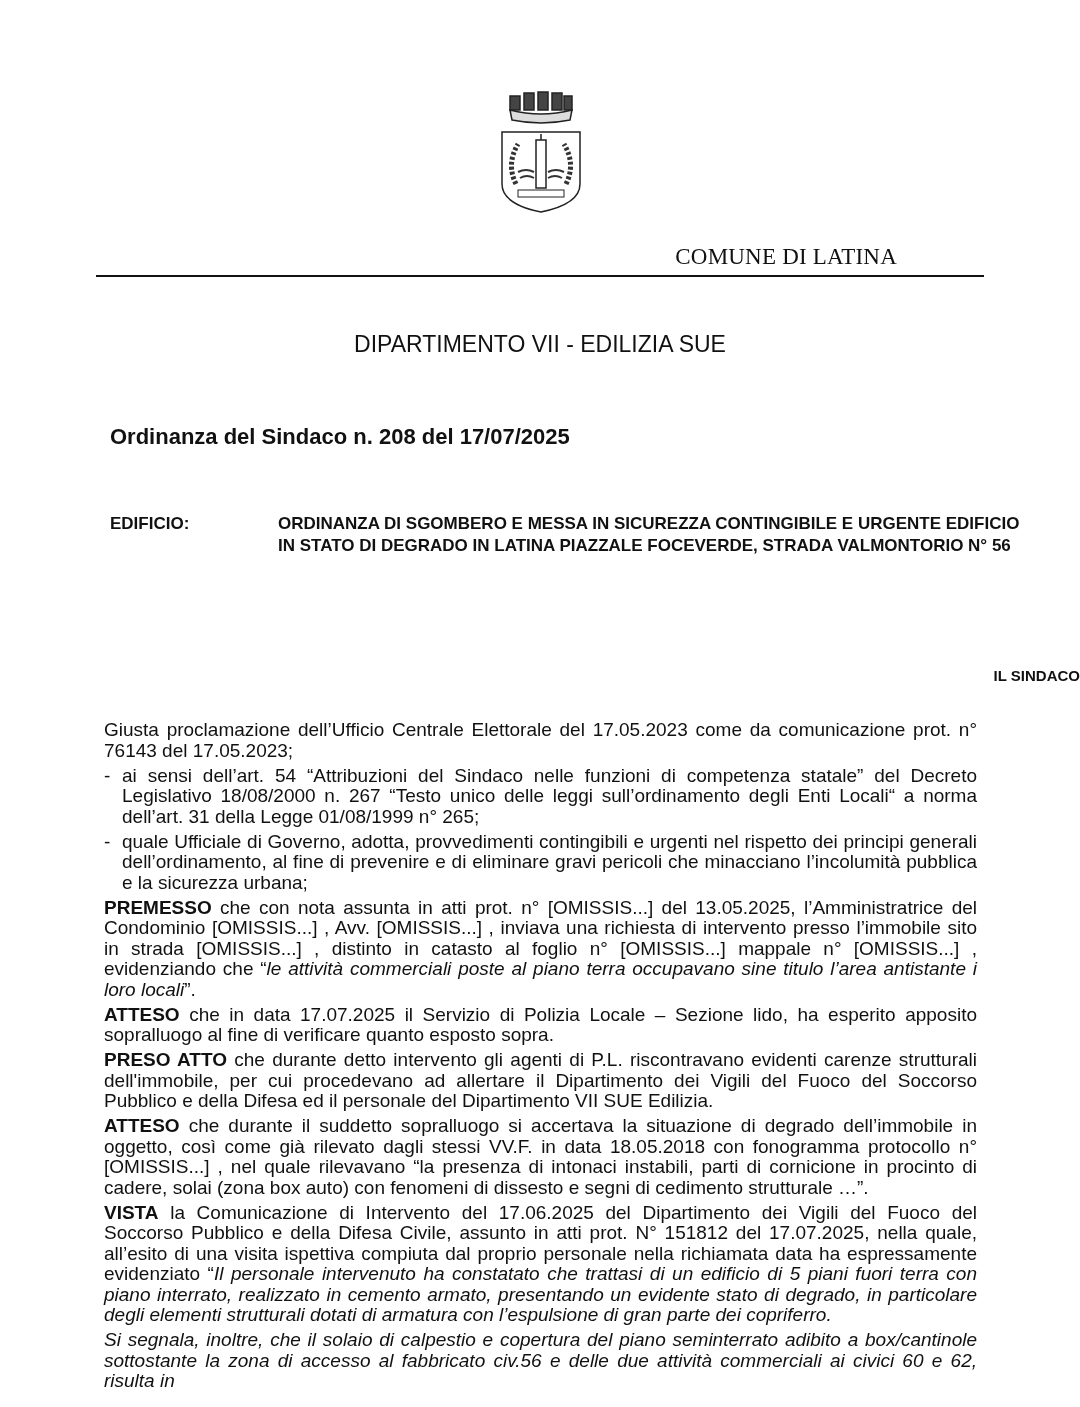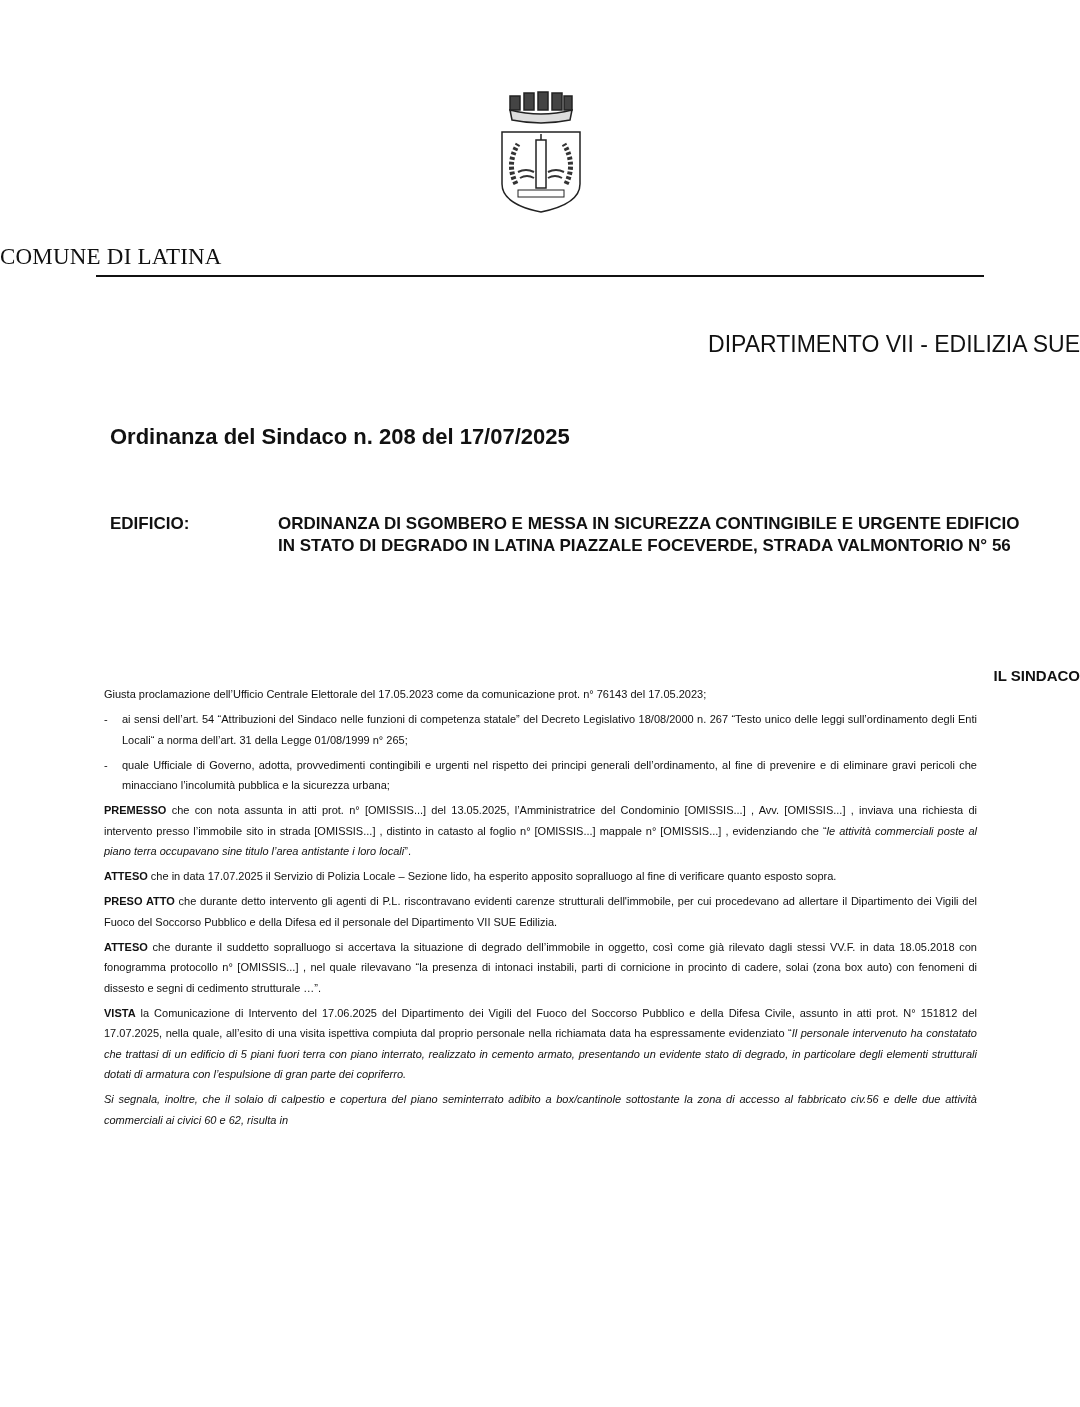--- a/index.html
+++ b/index.html
@@ -1,26 +1,26 @@
 <!DOCTYPE html>
 <html><head>
 <meta charset="utf-8">
 <style>
   html, body { margin: 0; padding: 0; background: #ffffff; }
   body { width: 1080px; height: 1407px; position: relative; overflow: hidden; color: #111; font-family: "Liberation Sans", sans-serif; }
   .crest { position: absolute; left: 496px; top: 84px; width: 90px; height: 130px; }
-  .comune { position: absolute; left: 0; width: 897px; top: 244px; text-align: left; font-family: "Liberation Serif", serif; font-size: 23px; letter-spacing: 0.2px; }
+  .comune { position: absolute; left: 0; width: 897px; top: 244px; text-align: right; font-family: "Liberation Serif", serif; font-size: 23px; letter-spacing: 0.2px; }
   .rule { position: absolute; left: 96px; width: 888px; top: 275px; height: 0; border-top: 2px solid #111; }
-  .dept { position: absolute; left: 0; width: 1080px; top: 331px; text-align: right; font-size: 23px; }
+  .dept { position: absolute; left: 0; width: 1080px; top: 331px; text-align: center; font-size: 23px; }
   .ordinanza { position: absolute; left: 110px; top: 424px; font-size: 22px; font-weight: bold; }
   .oggetto { position: absolute; left: 110px; top: 513px; width: 920px; font-size: 17px; font-weight: bold; line-height: 22px; display: flex; }
   .oggetto-label { width: 120px; flex: none; }
   .oggetto-text { width: 770px; margin-left: 48px; }
   .sindaco { position: absolute; left: 0; width: 1080px; top: 667px; text-align: right; font-size: 15px; font-weight: bold; }
-  .body { position: absolute; left: 104px; top: 684px; width: 873px; font-size: 11px; line-height: 20.5px; text-align: justify; }
+  .body { position: absolute; left: 104px; top: 720px; width: 873px; font-size: 19px; line-height: 20.5px; text-align: justify; }
   .body p { margin: 0 0 4.5px 0; }
   .bullet { display: flex; margin: 0 0 4.5px 0; }
   .bullet .dash { width: 18px; flex: none; }
   .bullet .txt { flex: 1; text-align: justify; }
   .b { font-weight: bold; }
   .i { font-style: italic; }
 </style>
 </head>
 <body>
 

